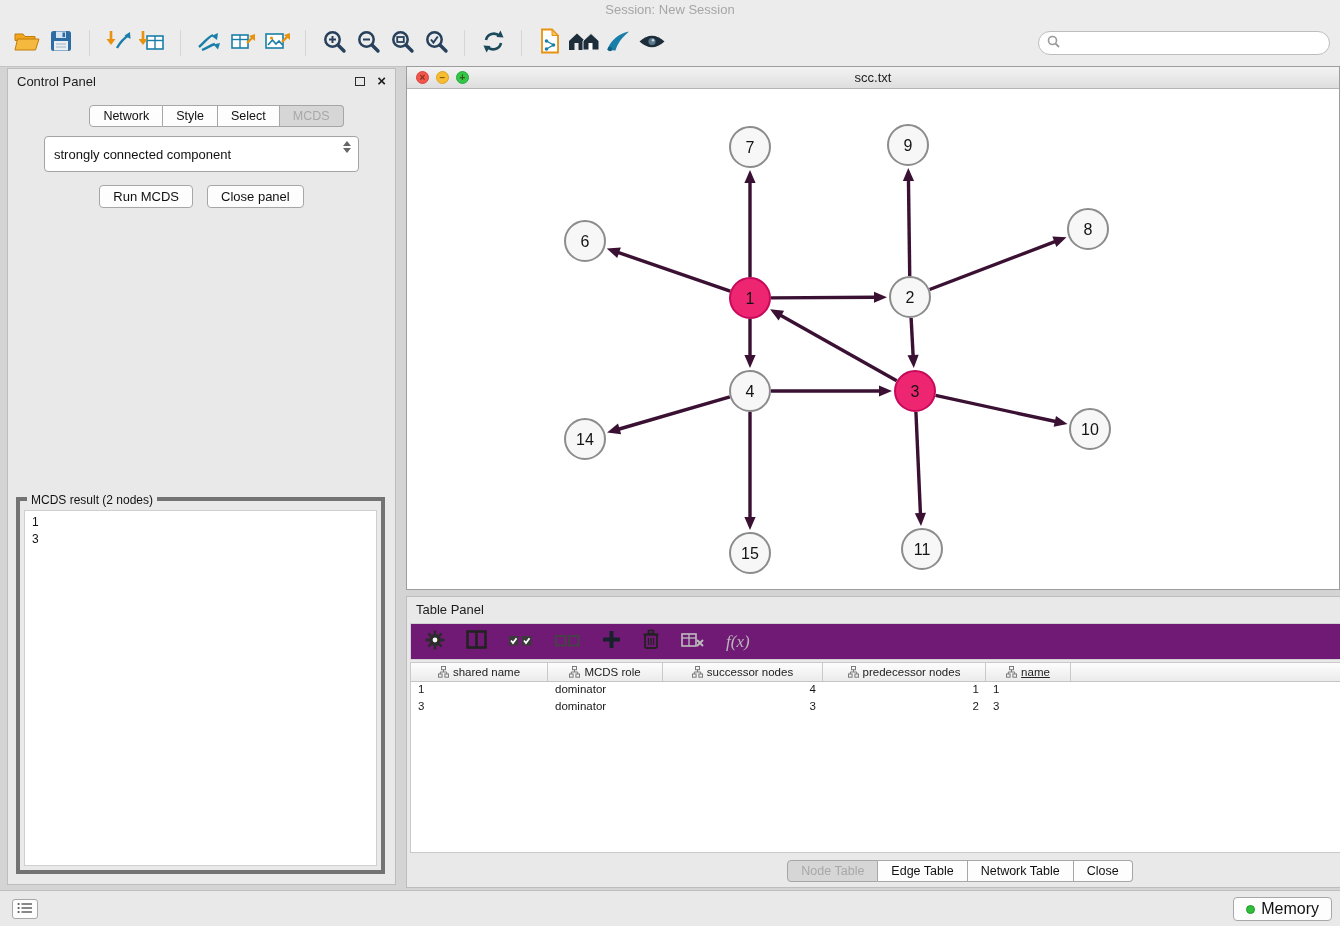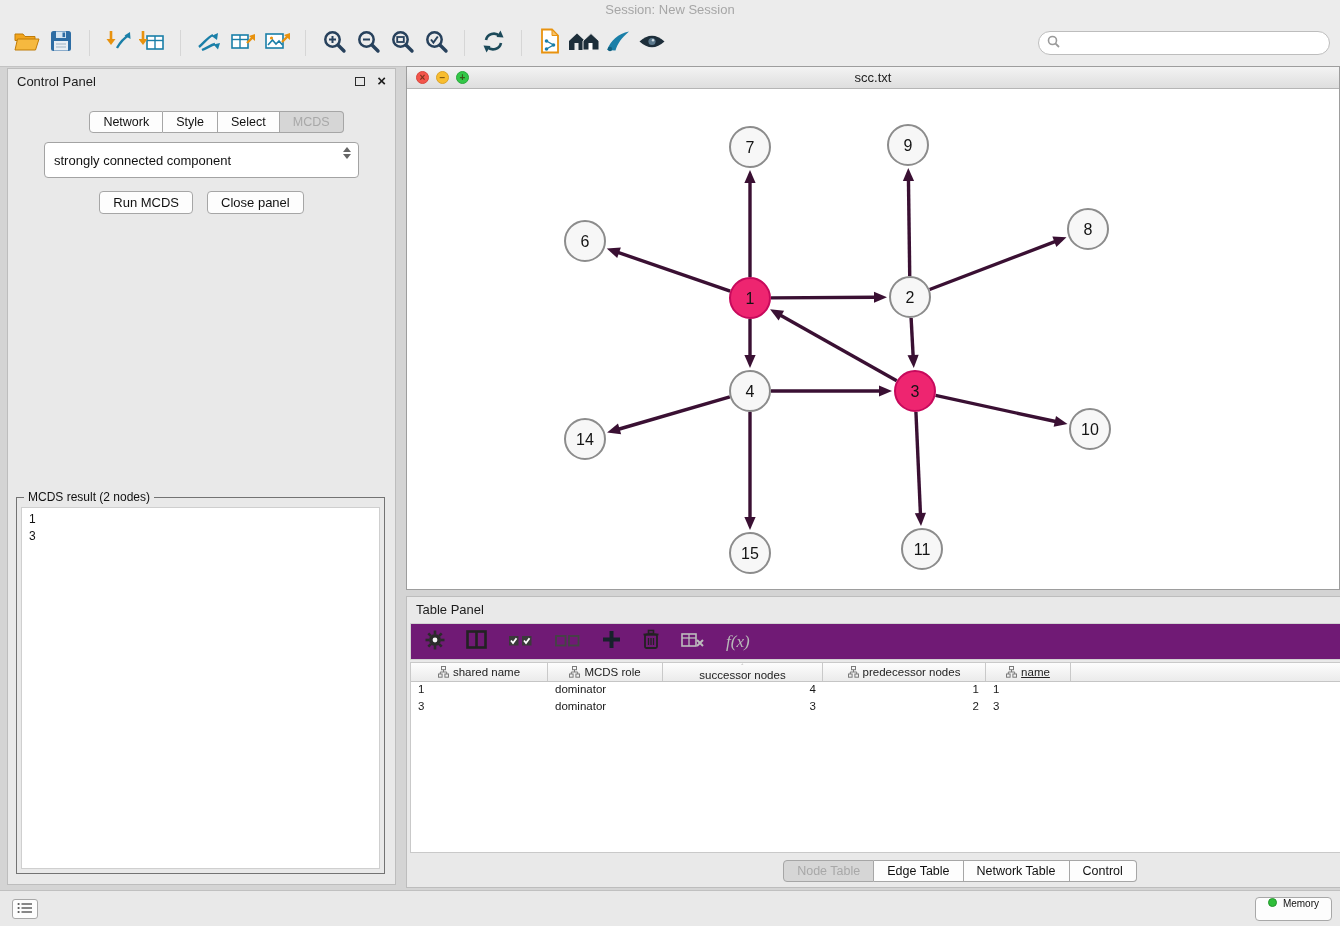--- a/index.html
+++ b/index.html
@@ -19,38 +19,38 @@
 
   
   .panel-header{height:24px;display:flex;align-items:center;padding:0 9px;font-size:13px;color:#1c1c1c;}
   .panel-header .spacer{flex:1;}
   .float-icon{width:10px;height:9px;border:1.5px solid #2c2c2c;margin-right:12px;flex:0 0 auto;}
   .close-x{font-size:15px;font-weight:bold;color:#1c1c1c;line-height:12px;}
 
   
   .control-panel{position:absolute;left:7px;top:68px;width:389px;height:817px;background:#e9e9e9;
     border:1px solid #bdbdbd;}
-  .cp-tabs{display:flex;justify-content:center;margin-top:18px;padding-left:30px;}
+  .cp-tabs{display:flex;justify-content:center;margin-top:12px;padding-left:30px;}
   .seg{font-size:12.5px;padding:3px 13px;background:#fdfdfd;border:1px solid #a6a6a6;border-left:none;
     color:#111;cursor:default;}
   .seg:first-child{border-left:1px solid #a6a6a6;border-radius:4px 0 0 4px;}
   .seg:last-child{border-radius:0 4px 4px 0;}
   .seg.active{background:#d6d6d6;color:#a8a8a8;}
   .opt-label{text-align:center;margin-top:24px;font-size:13px;color:#111;}
   .combo{position:relative;margin:9px 36px 0 36px;height:36px;background:#fff;border:1px solid #a3a3a3;
     border-radius:4px;font-size:13px;color:#111;display:flex;align-items:center;padding:0 22px 0 9px;}
   .combo-arrows{position:absolute;right:7px;top:4px;display:flex;flex-direction:column;gap:2px;}
   .combo-arrows .up{width:0;height:0;border-left:4px solid transparent;border-right:4px solid transparent;
     border-bottom:5px solid #666;}
   .combo-arrows .down{width:0;height:0;border-left:4px solid transparent;border-right:4px solid transparent;
     border-top:5px solid #666;}
   .cp-buttons{display:flex;justify-content:center;gap:14px;margin-top:13px;align-items:flex-end;}
   .btn{background:#fdfdfd;border:1px solid #a6a6a6;border-radius:4px;font-size:13px;color:#111;
     padding:3px 13px;}
-  .result-box{position:absolute;left:8px;right:10px;top:428px;bottom:10px;border:1px solid #737373;padding-left:16px;}
+  .result-box{position:absolute;left:8px;right:10px;top:428px;bottom:10px;border:4px solid #737373;padding-left:16px;}
   .result-legend{position:absolute;top:-8px;left:7px;background:#e9e9e9;padding:0 4px;font-size:12px;color:#111;}
   .result-inner{position:absolute;left:4px;right:4px;top:9px;bottom:4px;background:#fff;
     border:1px solid #cfcfcf;font-size:12px;color:#111;padding:3px 7px;line-height:17px;overflow:hidden;}
 
   
   .net-window{position:absolute;left:406px;top:66px;width:934px;height:524px;background:#fff;
     border:1px solid #9d9d9d;}
   .net-titlebar{height:22px;background:linear-gradient(#f3f3f3,#dedede);border-bottom:1px solid #b5b5b5;
     position:relative;display:flex;align-items:center;justify-content:center;font-size:13px;color:#1c1c1c;}
   .traffic{position:absolute;left:9px;top:4px;display:flex;gap:7px;}
@@ -76,21 +76,21 @@
   .trow{display:flex;height:17px;font-size:11.5px;color:#1a1a1a;}
   .td{padding:1px 7px;flex:0 0 auto;overflow:hidden;}
   .tp-tabs{height:32px;display:flex;align-items:center;justify-content:center;flex:0 0 auto;}
 
   
   .statusbar{position:absolute;left:0;top:890px;width:1340px;height:36px;background:#e9e9e9;
     border-top:1px solid #c0c0c0;}
   .list-btn{position:absolute;left:12px;top:8px;width:26px;height:20px;background:#fdfdfd;
     border:1px solid #a8a8a8;border-radius:3px;display:flex;align-items:center;justify-content:center;}
   .memory-btn{position:absolute;right:8px;top:6px;height:24px;background:#fdfdfd;border:1px solid #a8a8a8;
-    border-radius:4px;display:flex;gap:6px;padding:0 12px;font-size:10px;color:#111;}
+    border-radius:4px;display:flex;align-items:center;gap:6px;padding:0 12px;font-size:16px;color:#111;}
   .green-dot{width:9px;height:9px;border-radius:50%;background:#2fbf3a;border:1px solid #24962d;}
 </style>
 </head>
 <body>
 
 <div class="titlebar">Session: New Session</div>
 
 <div class="toolbar">
   <div class="tb-btn">
     <span>
@@ -472,21 +472,21 @@
         </div>
         <div class="th" style="width: 115px;">
           <svg width="11" height="12" viewBox="0 0 11 12">
             <rect x="3.5" y="0.5" width="4" height="3.2" fill="none" stroke="#7a7a7a"></rect>
             <rect x="0.5" y="8" width="3.6" height="3.2" fill="none" stroke="#7a7a7a"></rect>
             <rect x="6.9" y="8" width="3.6" height="3.2" fill="none" stroke="#7a7a7a"></rect>
             <path d="M5.5 3.7 V6 M2.3 8 V6 H8.7 V8" fill="none" stroke="#7a7a7a"></path>
           </svg>
           <span>MCDS role</span>
         </div>
-        <div class="th" style="width: 160px; flex-direction: column;">
+        <div class="th" style="width: 160px;">
           <svg width="11" height="12" viewBox="0 0 11 12">
             <rect x="3.5" y="0.5" width="4" height="3.2" fill="none" stroke="#7a7a7a"></rect>
             <rect x="0.5" y="8" width="3.6" height="3.2" fill="none" stroke="#7a7a7a"></rect>
             <rect x="6.9" y="8" width="3.6" height="3.2" fill="none" stroke="#7a7a7a"></rect>
             <path d="M5.5 3.7 V6 M2.3 8 V6 H8.7 V8" fill="none" stroke="#7a7a7a"></path>
           </svg>
           <span>successor nodes</span>
         </div>
         <div class="th" style="width: 163px;">
           <svg width="11" height="12" viewBox="0 0 11 12">
@@ -522,21 +522,21 @@
           <div class="td" style="width: 160px; text-align: right;">3</div>
           <div class="td" style="width: 163px; text-align: right;">2</div>
           <div class="td" style="width: 85px; text-align: left;">3</div>
         </div>
       </div>
   </div>
   <div class="tp-tabs">
       <span class="seg active">Node Table</span>
       <span class="seg">Edge Table</span>
       <span class="seg">Network Table</span>
-      <span class="seg">Control</span>
+      <span class="seg">Close</span>
     </div>
 </div>
 
 <div class="statusbar">
   <div class="list-btn">
     <span>
       <svg width="16" height="12" viewBox="0 0 16 12">
           <circle cx="1.6" cy="2" r="1.1" fill="#555"></circle>
           <line x1="4.5" y1="2" x2="15" y2="2" stroke="#555" stroke-width="1.4"></line>
           <circle cx="1.6" cy="6" r="1.1" fill="#555"></circle>

